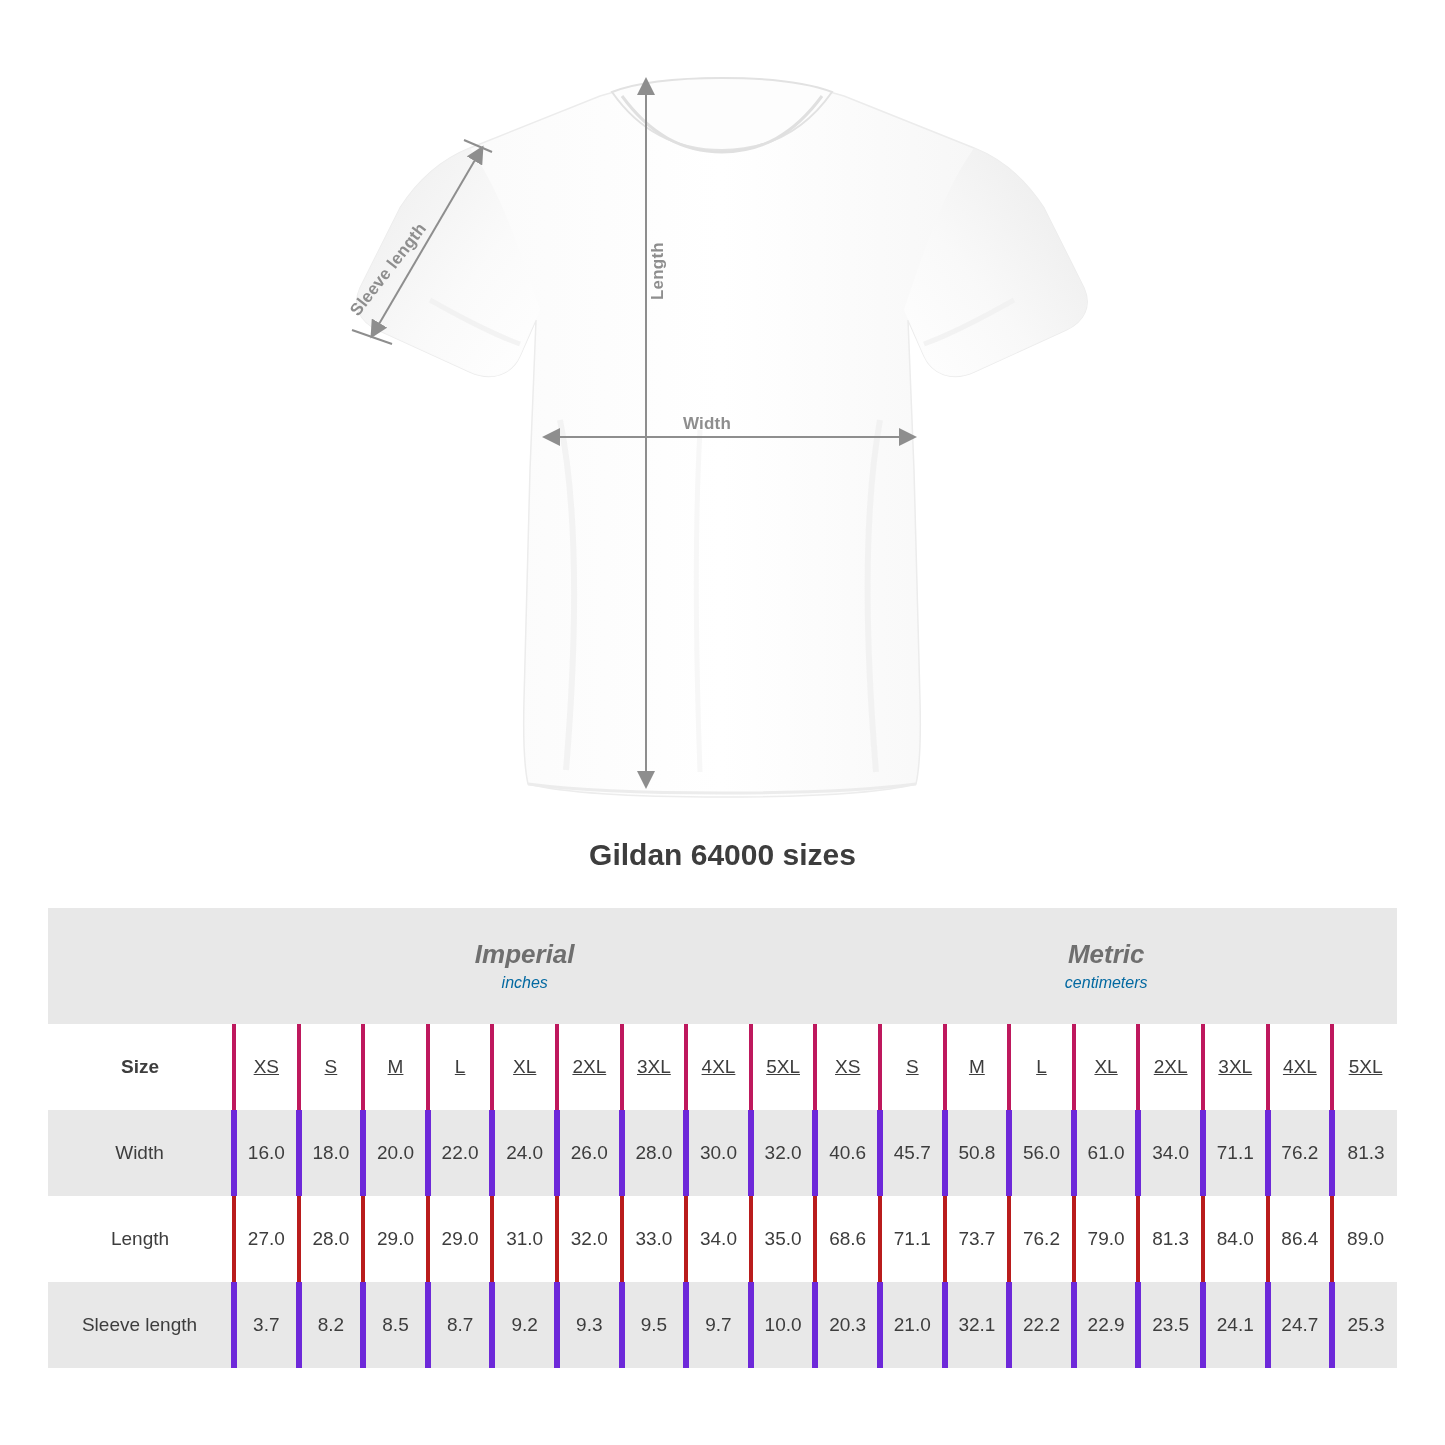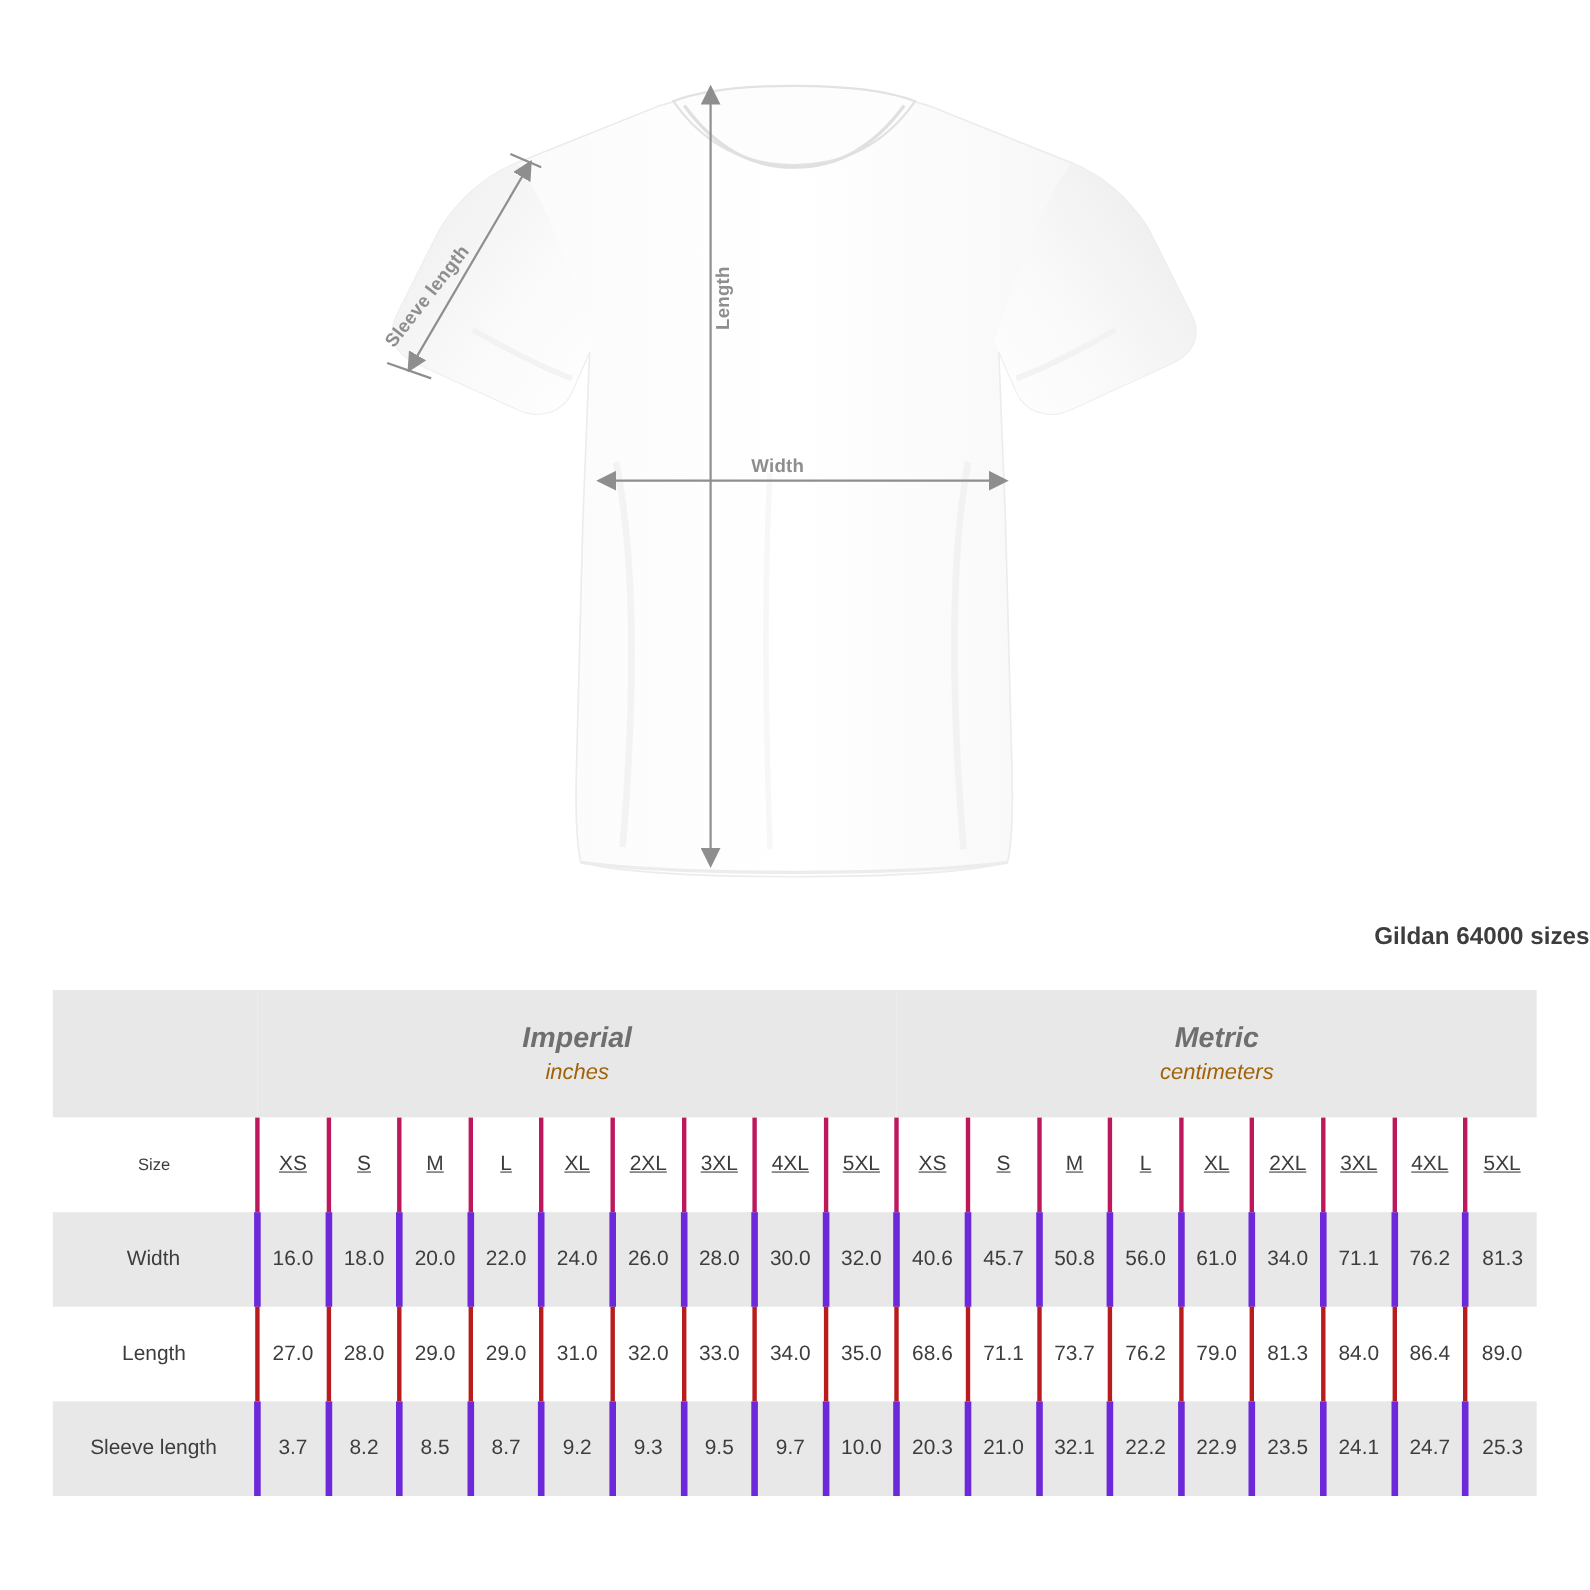--- a/index.html
+++ b/index.html
@@ -51,22 +51,22 @@
   }
   .dim-label.sleeve-label {
     left: 362px;
     top: 300px;
     transform: rotate(-52deg);
     transform-origin: left bottom;
   }
 
   
   .heading {
-    text-align: right;
-    font-size: 22px;
+    text-align: center;
+    font-size: 30px;
     font-weight: bold;
     color: #3d3d3d;
     margin: 8px 0 0 0;
   }
   .subheading {
     text-align: center;
     font-size: 17.5px;
     font-style: italic;
     color: #6f6f6f;
     margin: 20px 0 0 0;
@@ -94,36 +94,36 @@
     padding: 0;
   }
   .sys-title {
     font-size: 26px;
     font-style: italic;
     font-weight: bold;
     color: #6f6f6f;
     line-height: 1.1;
   }
   .sys-unit {
-    font-size: 20px;
+    font-size: 16px;
     font-style: italic;
-    color: #a16207;
+    color: #0369a1;
     margin-top: 6px;
   }
   
   .row-size td {
     background: #ffffff;
     height: 84px;
     font-size: 19px;
     color: #3d3d3d;
     font-weight: bold;
   }
   .row-size td.rowhead {
-    font-size: 15px;
-    font-weight: normal;
+    font-size: 19px;
+    font-weight: bold;
   }
   .rowhead {
     width: 186px;
     font-weight: bold;
     font-size: 19px;
     color: #3d3d3d;
   }
   .row-data td {
     height: 84px;
     font-size: 19px;

